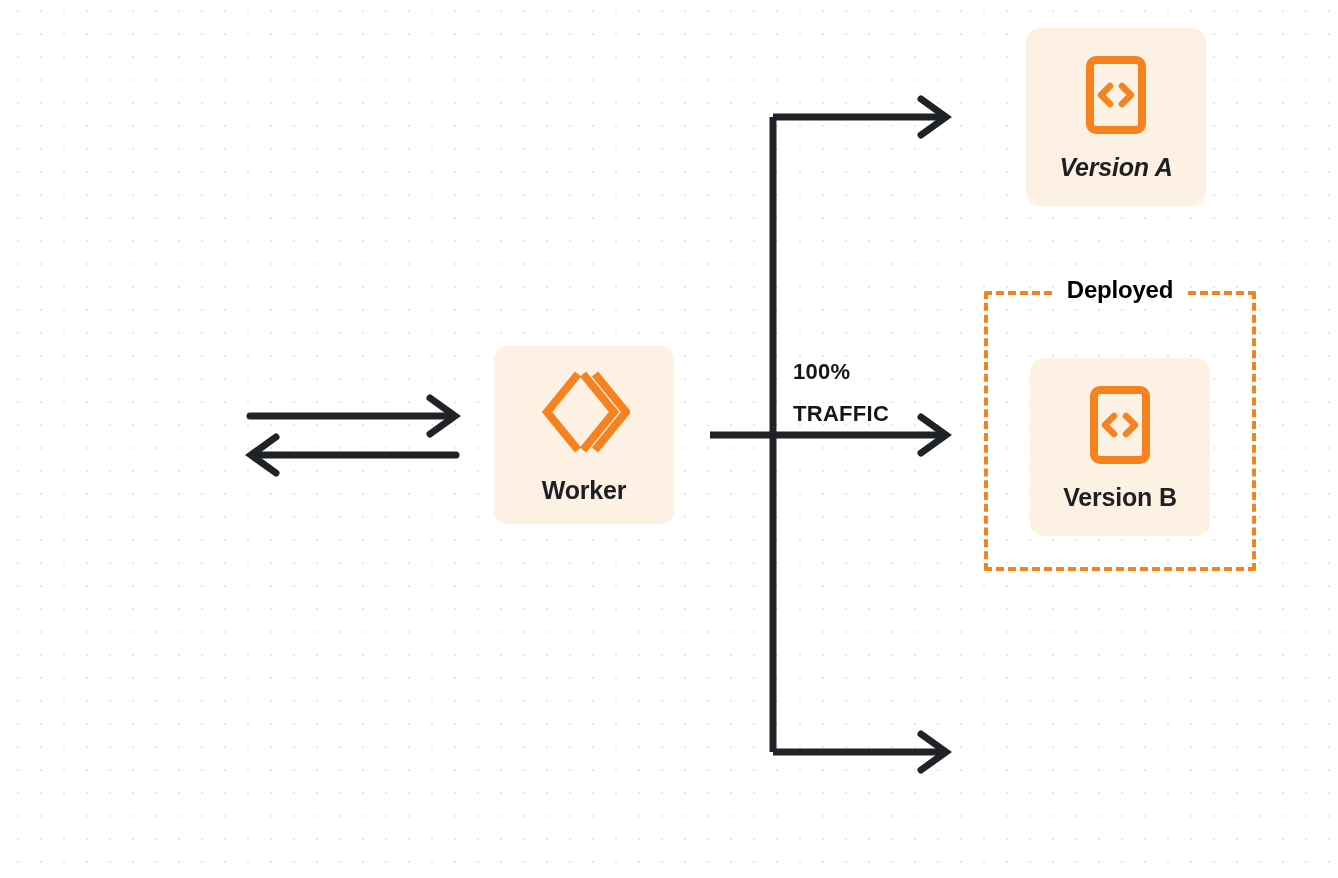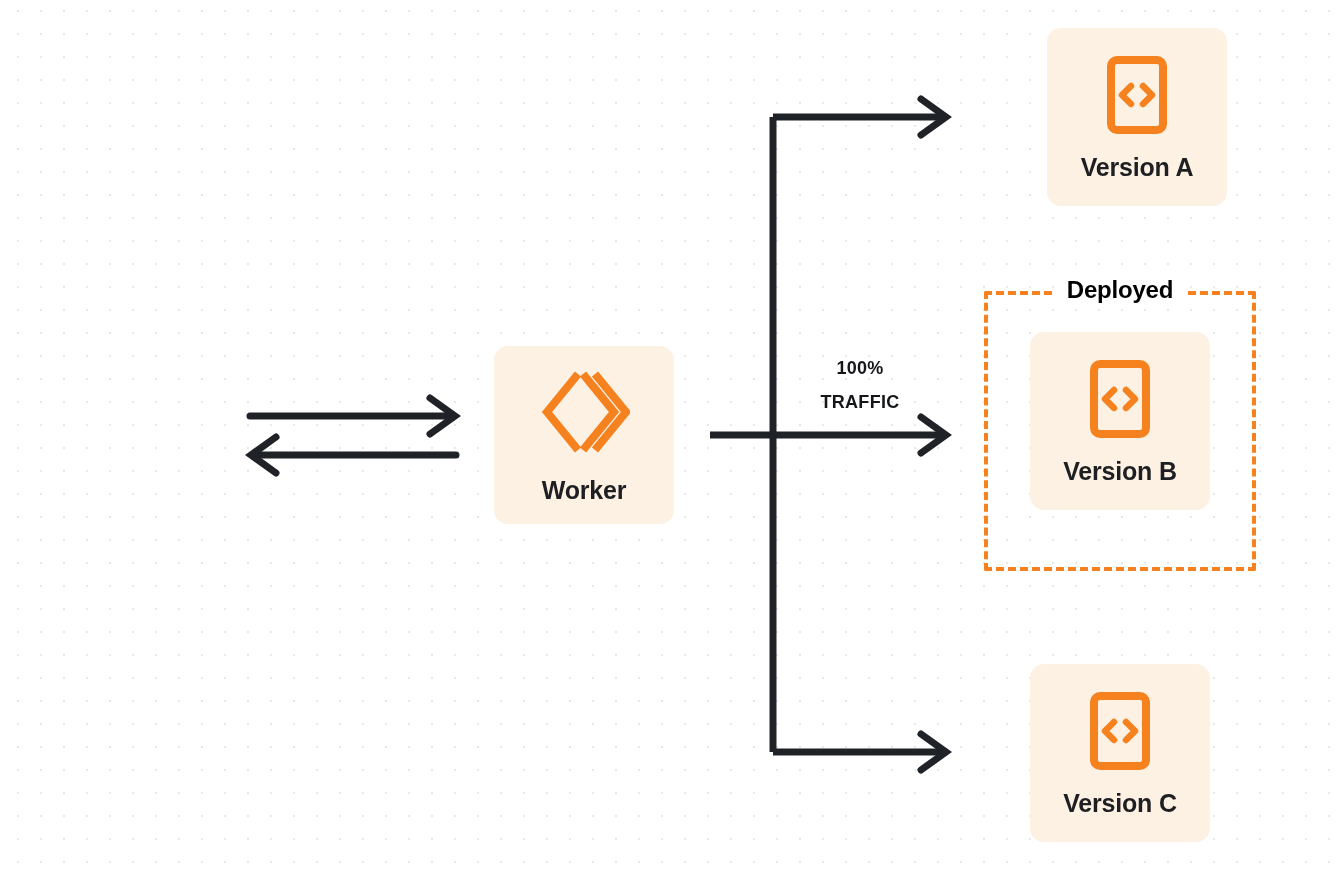--- a/index.html
+++ b/index.html
@@ -63,22 +63,22 @@
   }
   #worker-node .node-label { font-size: 25px; margin-top: 22px; }
 
   
   .version-node {
     width: 180px;
     height: 178px;
     background: #fdf1e4;
   }
   .version-node .node-label { font-size: 25px; margin-top: 20px; }
-  #version-a-node { left: 1047px; top: 28px; }
-  #version-b-node { left: 1030px; top: 332px; }
+  #version-a-node { left: 1026px; top: 28px; font-style: italic; }
+  #version-b-node { left: 1030px; top: 358px; }
   #version-c-node { left: 1030px; top: 664px; }
 
   
   #deployed-group {
     position: absolute;
     left: 984px;
     top: 291px;
     width: 272px;
     height: 280px;
     box-sizing: border-box;
@@ -99,23 +99,23 @@
     white-space: nowrap;
     letter-spacing: -0.2px;
   }
 
   
   #traffic-label {
     position: absolute;
     left: 793px;
     top: 351px;
     width: 134px;
-    text-align: center;
+    text-align: left;
     color: #141619;
-    font-size: 18px;
+    font-size: 22px;
     font-weight: 700;
     line-height: 1.9;
     letter-spacing: 0.3px;
   }
 
   
   .overlay {
     position: absolute;
     left: 0;
     top: 0;
@@ -207,26 +207,14 @@
         <rect x="5" y="5" width="52" height="70" rx="6" ry="6" fill="none" stroke="#f6821f" stroke-width="8"></rect>
         <g fill="none" stroke="#f6821f" stroke-width="6.5" stroke-linecap="round" stroke-linejoin="round">
           <path d="M 25 31 L 16 40 L 25 49"></path>
           <path d="M 37 31 L 46 40 L 37 49"></path>
         </g>
       </svg>
     </span>
     <span class="node-label">Version B</span>
   </div>
 
-  <div class="node version-node" id="version-c-node">
-    <span>
-      <svg class="icon-svg" width="62" height="80" viewBox="0 0 62 80" aria-hidden="true">
-        <rect x="5" y="5" width="52" height="70" rx="6" ry="6" fill="none" stroke="#f6821f" stroke-width="8"></rect>
-        <g fill="none" stroke="#f6821f" stroke-width="6.5" stroke-linecap="round" stroke-linejoin="round">
-          <path d="M 25 31 L 16 40 L 25 49"></path>
-          <path d="M 37 31 L 46 40 L 37 49"></path>
-        </g>
-      </svg>
-    </span>
-    <span class="node-label">Version C</span>
-  </div>
 
 </div>
 
 </body></html>

